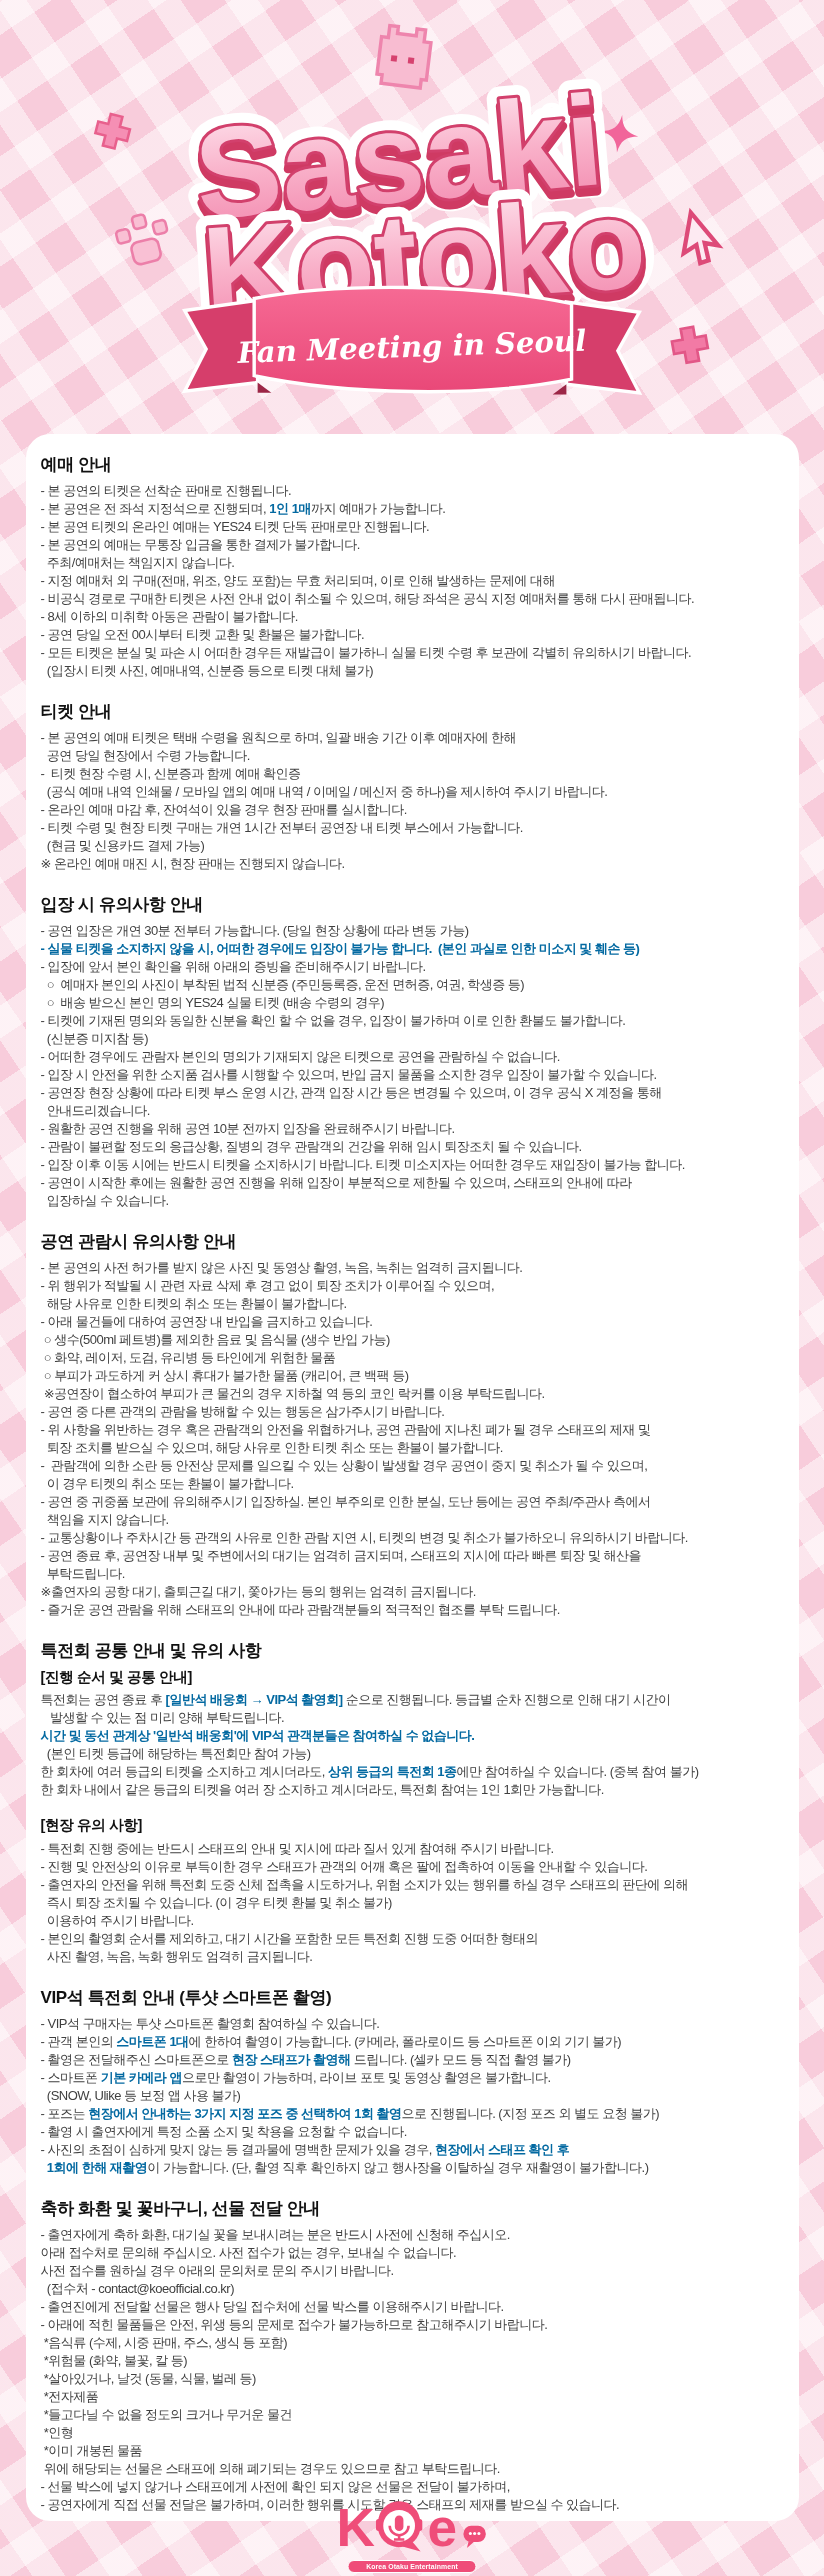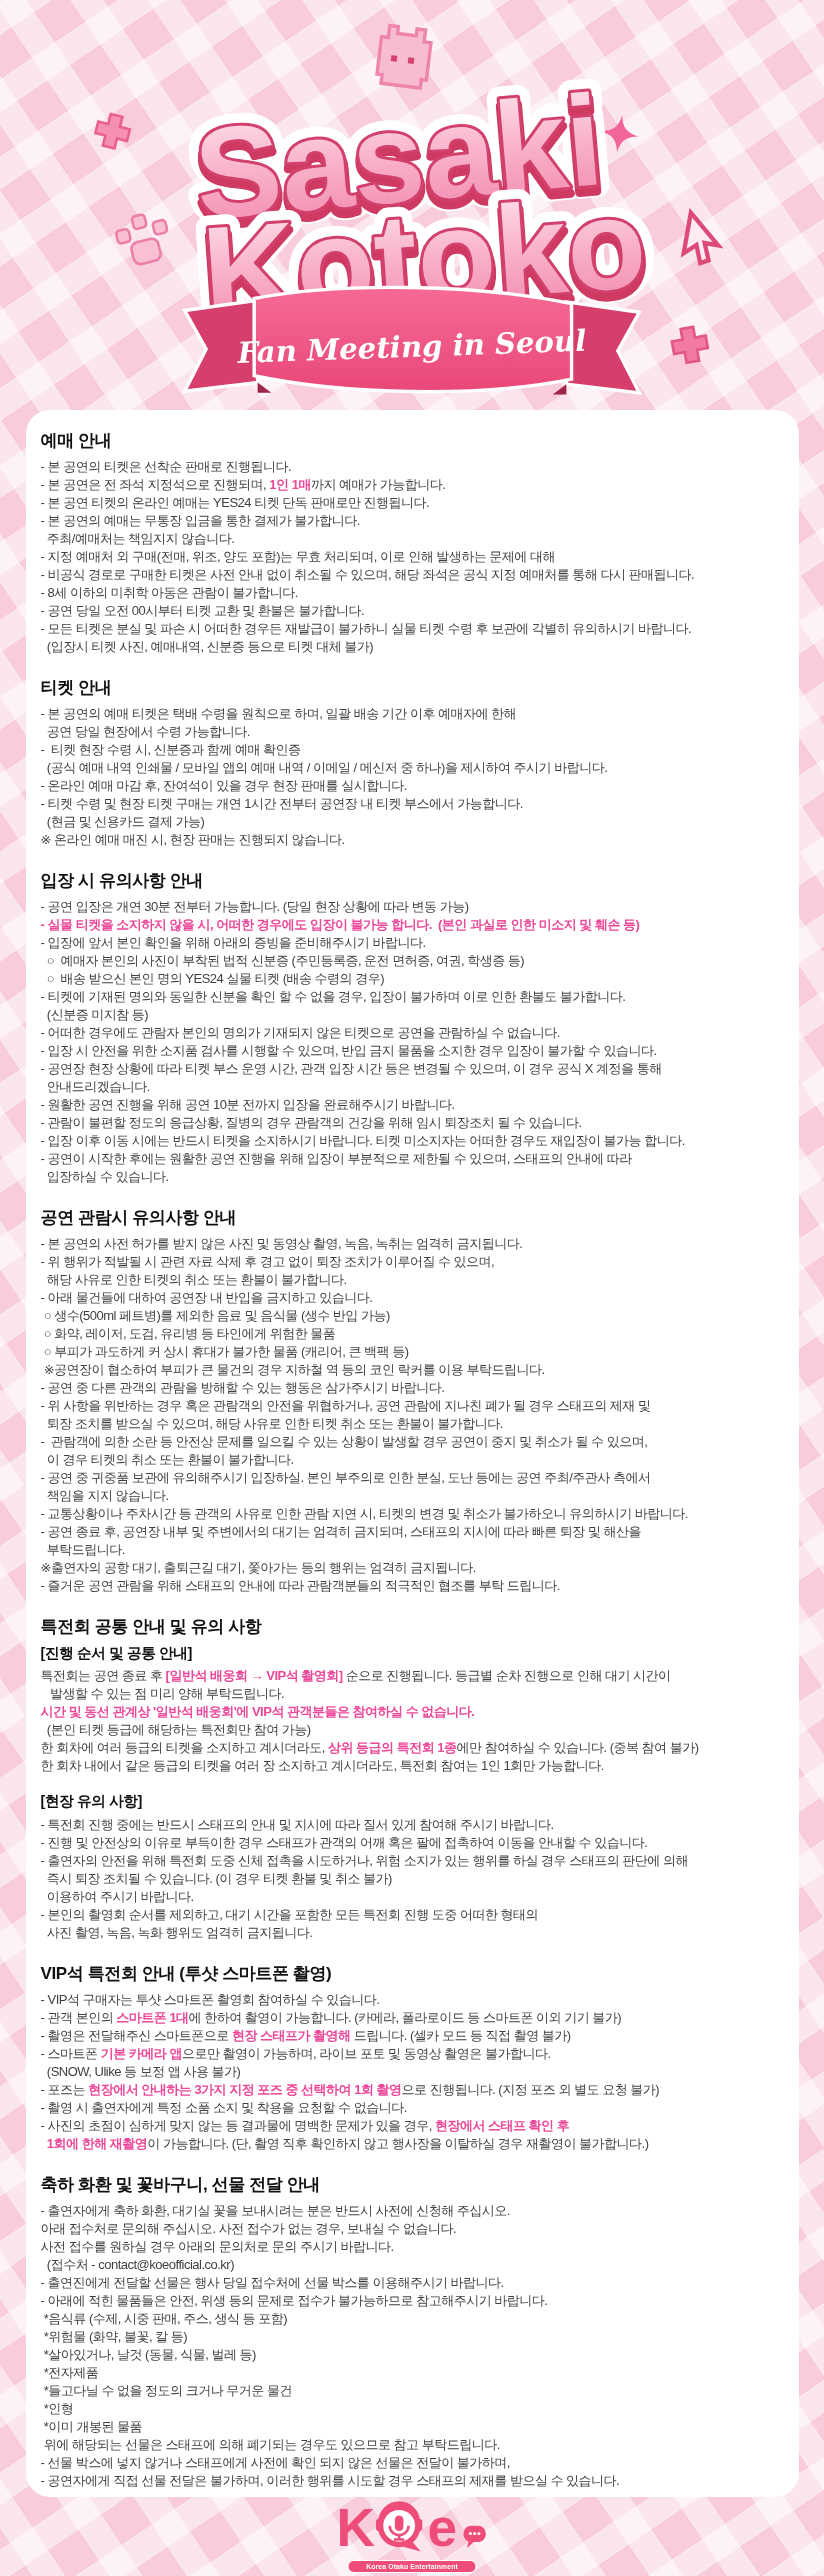--- a/index.html
+++ b/index.html
@@ -15,37 +15,37 @@
     background-color:#f8ccdb;
     background-image:
       repeating-linear-gradient(0deg, rgba(255,255,255,.50) 0 27.5px, rgba(255,255,255,0) 27.5px 64px),
       repeating-linear-gradient(90deg, rgba(255,255,255,.50) 0 27.5px, rgba(255,255,255,0) 27.5px 64px);
   }
   .header-art{position:absolute;left:0;top:0;width:824px;height:410px;}
   .logo-word{font-family:"Liberation Sans","DejaVu Sans",sans-serif;font-weight:bold;}
   .banner-text{font-family:"DejaVu Serif","Liberation Serif",serif;font-style:italic;font-weight:bold;}
 
   .card{
-    position:absolute;left:26px;top:410px;width:773px;height:2087px;
+    position:absolute;left:26px;top:434px;width:773px;height:2087px;
     background:#ffffff;border-radius:24px;box-sizing:border-box;
     padding:19px 12px 0 14.6px;overflow:hidden;
   }
   .sec{margin-bottom:20px;}
   .sec-title{
     font-size:17px;font-weight:700;color:#111;margin:0 0 6px 0;letter-spacing:-0.4px;
   }
   .sub-title{
     font-size:14.6px;font-weight:700;color:#111;margin:17px 0 4.3px 0;letter-spacing:-0.4px;
   }
   .sub-title:first-of-type{margin-top:0;}
   .line{
     font-size:13px;line-height:18px;color:#3f3f3f;letter-spacing:-0.5px;
     white-space:pre;
   }
-  .line .b{font-weight:700;color:#ec4899;}
+  .line .b{font-weight:700;color:#0369a1;}
 
   .footer{
     position:absolute;left:50%;top:2500px;transform:translateX(-50%);
     width:163px;text-align:center;
   }
   .footer-pill{
     margin:1.7px auto 0 auto;width:129px;height:13px;line-height:11px;
     background:#ef4d79;border:1.7px solid #fff;border-radius:7.7px;
     color:#fff;font-size:6.9px;font-weight:700;letter-spacing:0.1px;
     box-sizing:border-box;

